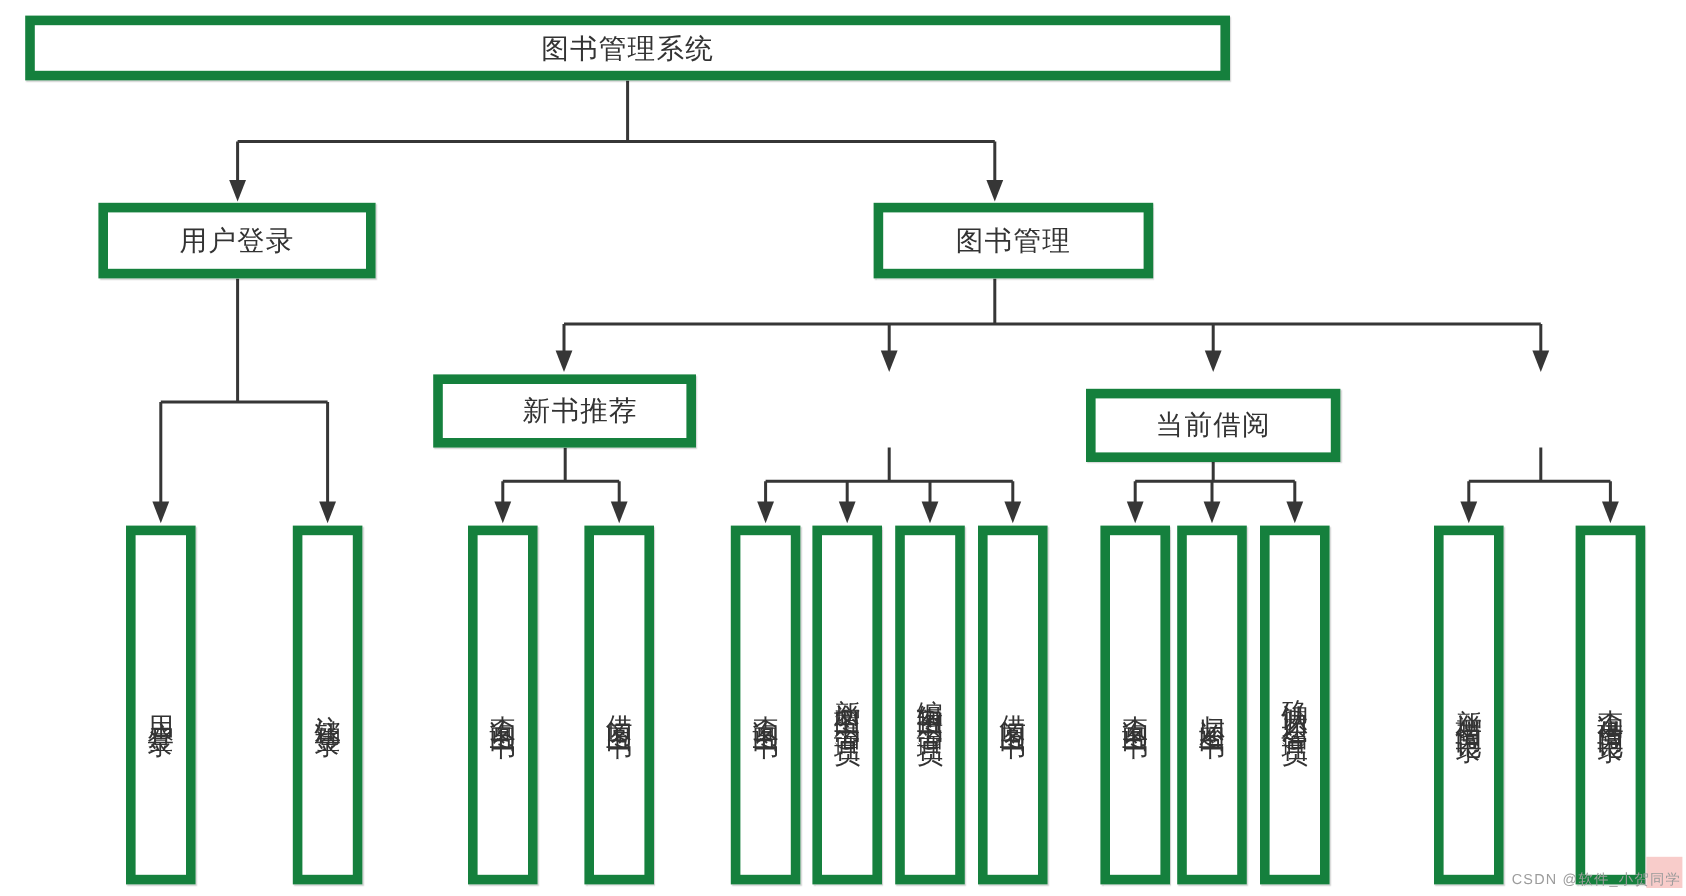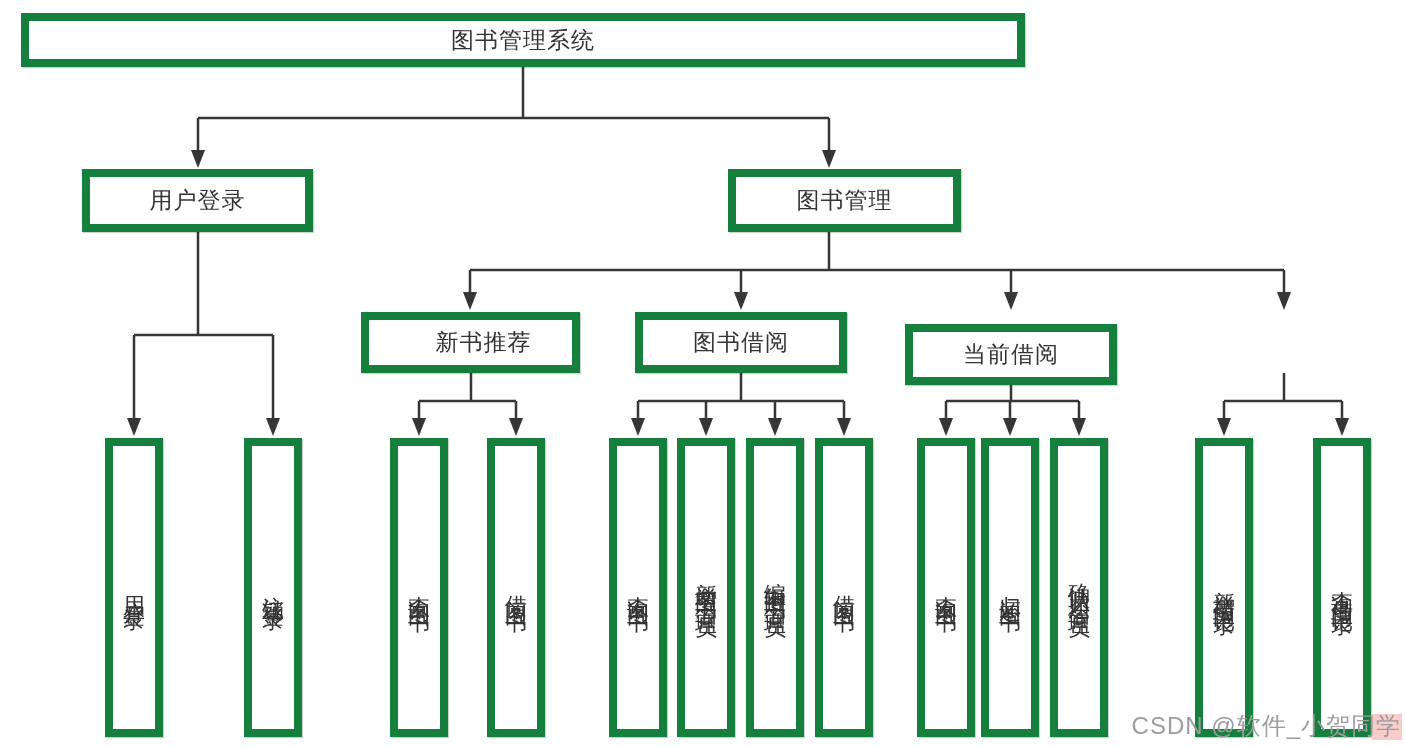--- a/index.html
+++ b/index.html
@@ -45,21 +45,21 @@
     writing-mode: vertical-rl;
     text-orientation: mixed;
     font-size: 22px;
     letter-spacing: 5px;
     line-height: 1;
   }
   .watermark {
     position: absolute;
     right: 4px;
     bottom: 5px;
-    font-size: 24px;
+    font-size: 12px;
     color: #9c9c9c;
     letter-spacing: 1px;
     z-index: 4;
     white-space: nowrap;
   }
   .watermark-accent {
     position: absolute;
     right: 3px;
     bottom: 7px;
     width: 30px;
@@ -125,21 +125,20 @@
       </g>
     </g>
   </svg>
 
   <div class="box box-h box-root" style="left:21px; top:13px; width:1004px; height:54px;">图书管理系统</div>
 
   <div class="box box-h" style="left:82px; top:169px; width:231px; height:63px;">用户登录</div>
   <div class="box box-h" style="left:712px; top:169px; width:233px; height:63px;margin-left:16px;">图书管理</div>
 
   <div class="box box-h" style="left:361px; top:312px; width:219px; height:61px;padding-left:26px;">新书推荐</div>
-  <div class="box box-h" style="left:635px; top:312px; width:212px; height:61px;">图书借阅</div>
   <div class="box box-h" style="left:905px; top:312px; width:212px; height:61px;margin-top:12px;">当前借阅</div>
 
   <div class="box box-v" style="left:105px; top:438px; width:58px; height:299px;">用户登录</div>
   <div class="box box-v" style="left:244px; top:438px; width:58px; height:299px;">注销登录</div>
 
   <div class="box box-v" style="left:390px; top:438px; width:58px; height:299px;">查询图书</div>
   <div class="box box-v" style="left:487px; top:438px; width:58px; height:299px;">借阅图书</div>
 
   <div class="box box-v" style="left:609px; top:438px; width:58px; height:299px;">查询图书</div>
   <div class="box box-v" style="left:677px; top:438px; width:58px; height:299px;">新增图书（管理员）</div>

